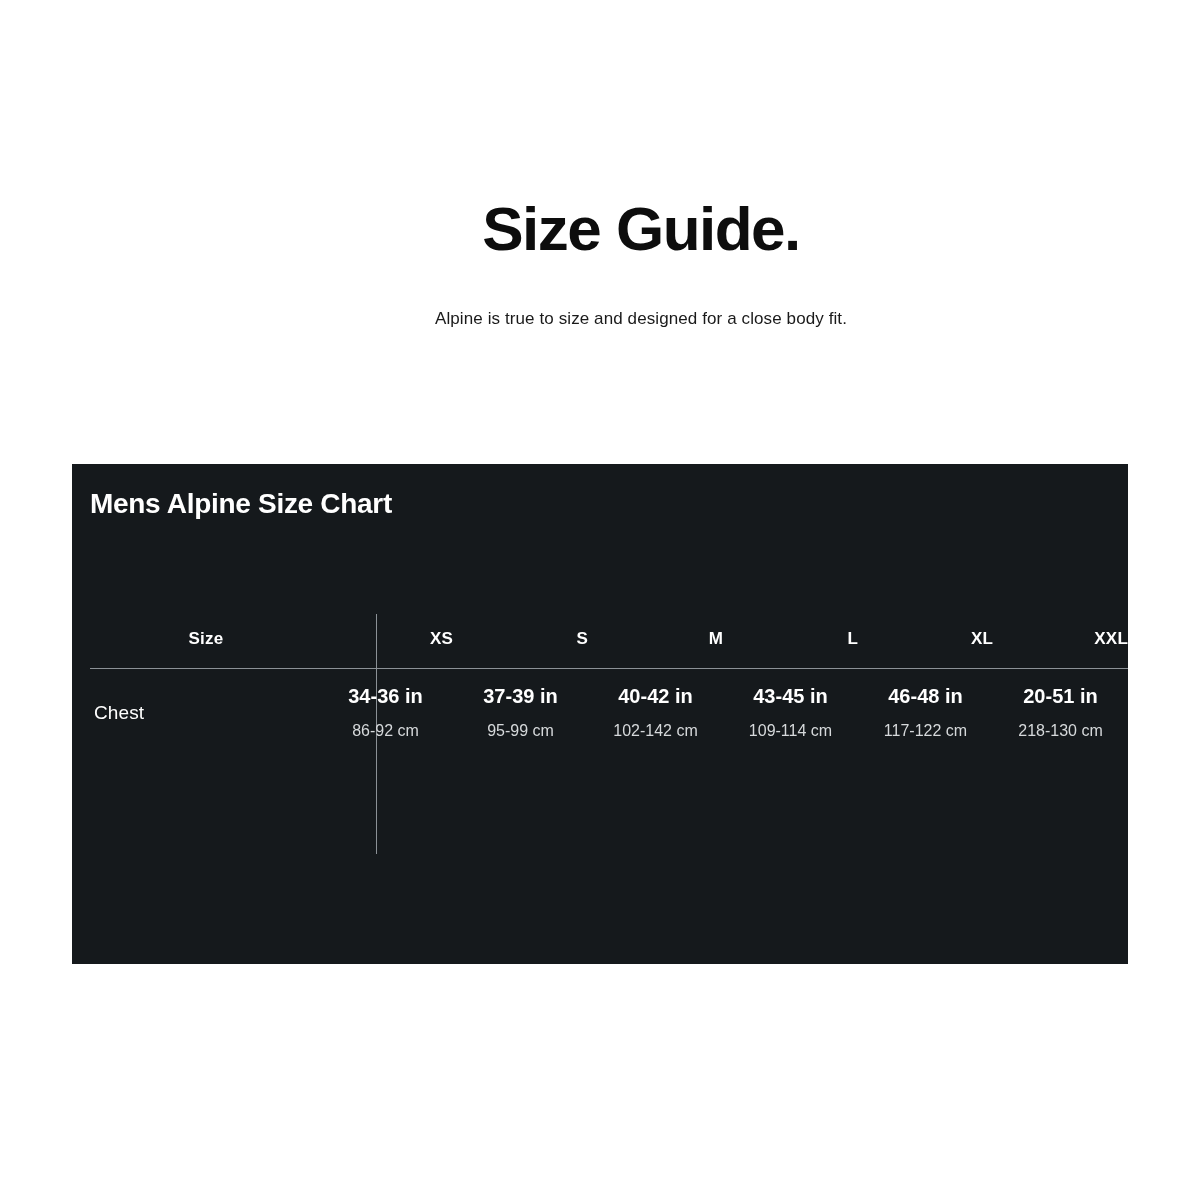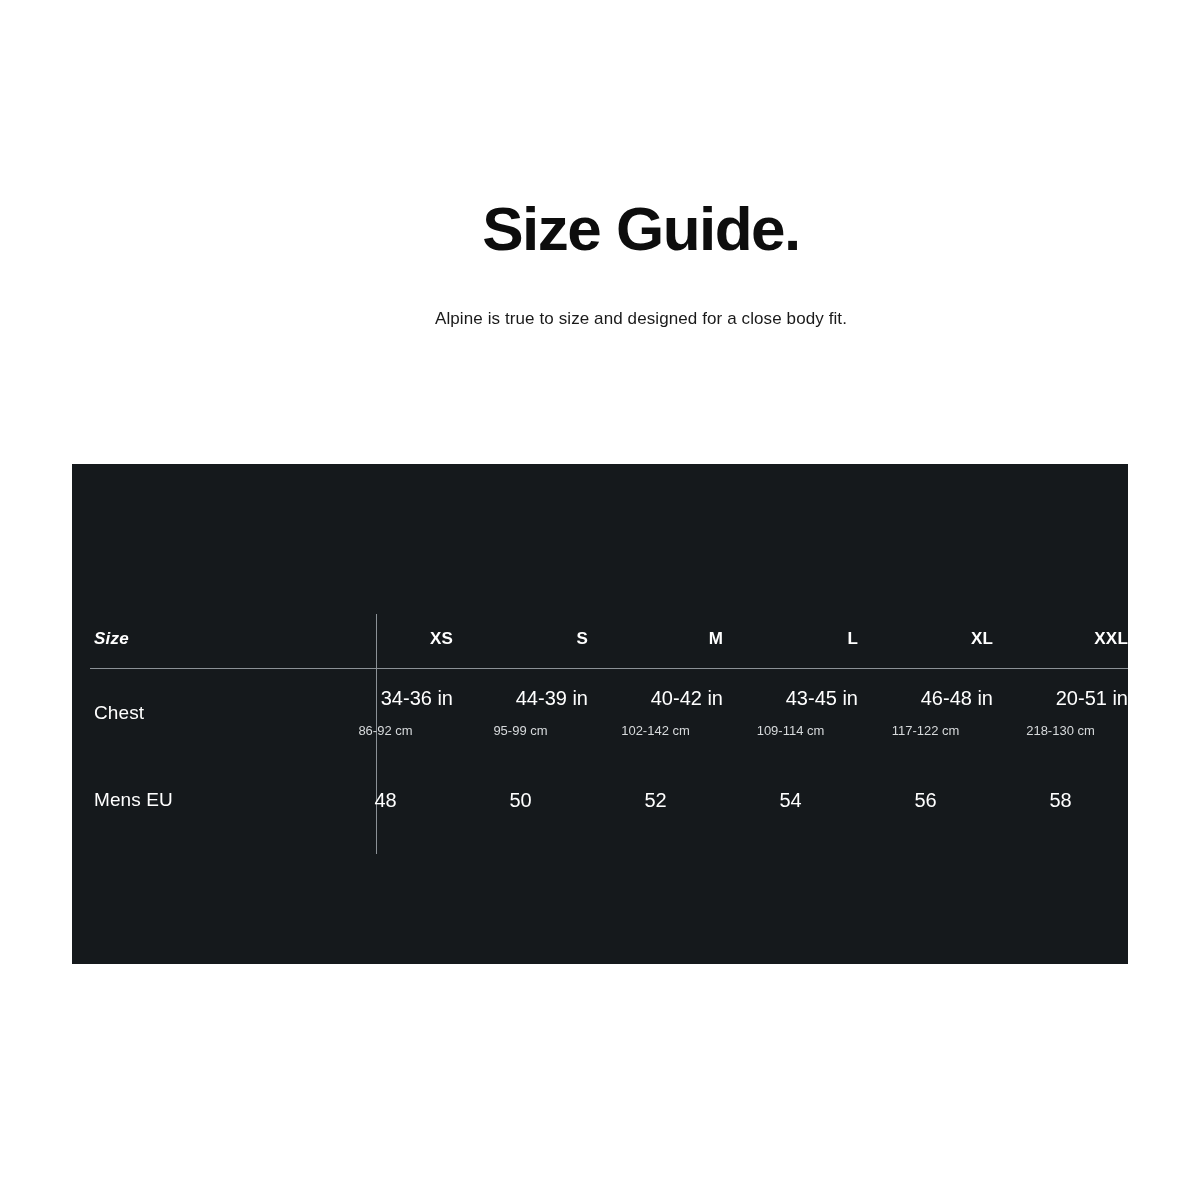--- a/index.html
+++ b/index.html
@@ -92,23 +92,22 @@
 
   .row-head th {
     height: 58px;
     font-size: 17px;
     font-weight: 700;
     color: #ffffff;
     text-align: right;
     letter-spacing: 0.2px;
   }
   .row-head th.label-cell {
-    text-align: left;
+    text-align: center;
     padding-left: 4px;
-    font-style: italic;
   }
 
   .head-rule td {
     height: 1px;
     padding: 0;
   }
   .head-rule .rule-line {
     height: 1px;
     background: #8b9196;
     width: 100%;
@@ -125,27 +124,26 @@
     font-weight: 400;
     letter-spacing: 0.1px;
     margin-left: 35px;
   }
 
   .row-chest td { height: 88px; }
   .row-eu td { height: 86px; }
 
   .val-in {
     font-size: 20px;
-    font-weight: 400;
+    font-weight: 700;
     line-height: 1.15;
     white-space: nowrap;
-    text-align: right;
   }
   .val-cm {
-    font-size: 13px;
+    font-size: 16px;
     font-weight: 400;
     color: #d6d9db;
     line-height: 1.35;
     margin-top: 12px;
     white-space: nowrap;
   }
   .val-eu {
     font-size: 20px;
     font-weight: 400;
   }
@@ -165,20 +163,21 @@
 
 <div class="page">
 
   <div class="header">
     <div class="page-title">Size Guide.</div>
     <div class="page-subtitle">Alpine is true to size and designed for a close body fit.</div>
   </div>
 
   <div class="chart-panel">
 
+    <div class="chart-title">Mens Alpine Size Chart</div>
 
     <div class="v-divider"></div>
 
     <div class="table-wrap">
       <table class="size-table">
         <colgroup>
           <col class="c-label">
           <col class="c-size">
           <col class="c-size">
           <col class="c-size">
@@ -203,59 +202,38 @@
           </tr>
         </thead>
         <tbody>
           <tr class="row-body row-chest">
             <td class="label-cell">Chest</td>
             <td>
               <div class="val-in">34-36 in</div>
               <div class="val-cm">86-92 cm</div>
             </td>
             <td>
-              <div class="val-in">44-39 in</div>
+              <div class="val-in">37-39 in</div>
               <div class="val-cm">95-99 cm</div>
             </td>
             <td>
               <div class="val-in">40-42 in</div>
               <div class="val-cm">102-142 cm</div>
             </td>
             <td>
               <div class="val-in">43-45 in</div>
               <div class="val-cm">109-114 cm</div>
             </td>
             <td>
               <div class="val-in">46-48 in</div>
               <div class="val-cm">117-122 cm</div>
             </td>
             <td>
               <div class="val-in">20-51 in</div>
               <div class="val-cm">218-130 cm</div>
-            </td>
-          </tr>
-          <tr class="row-body row-eu">
-            <td class="label-cell">Mens EU</td>
-            <td>
-              <div class="val-eu">48</div>
-            </td>
-            <td>
-              <div class="val-eu">50</div>
-            </td>
-            <td>
-              <div class="val-eu">52</div>
-            </td>
-            <td>
-              <div class="val-eu">54</div>
-            </td>
-            <td>
-              <div class="val-eu">56</div>
-            </td>
-            <td>
-              <div class="val-eu">58</div>
             </td>
           </tr>
         </tbody>
       </table>
     </div>
 
   </div>
 
 </div>
 

